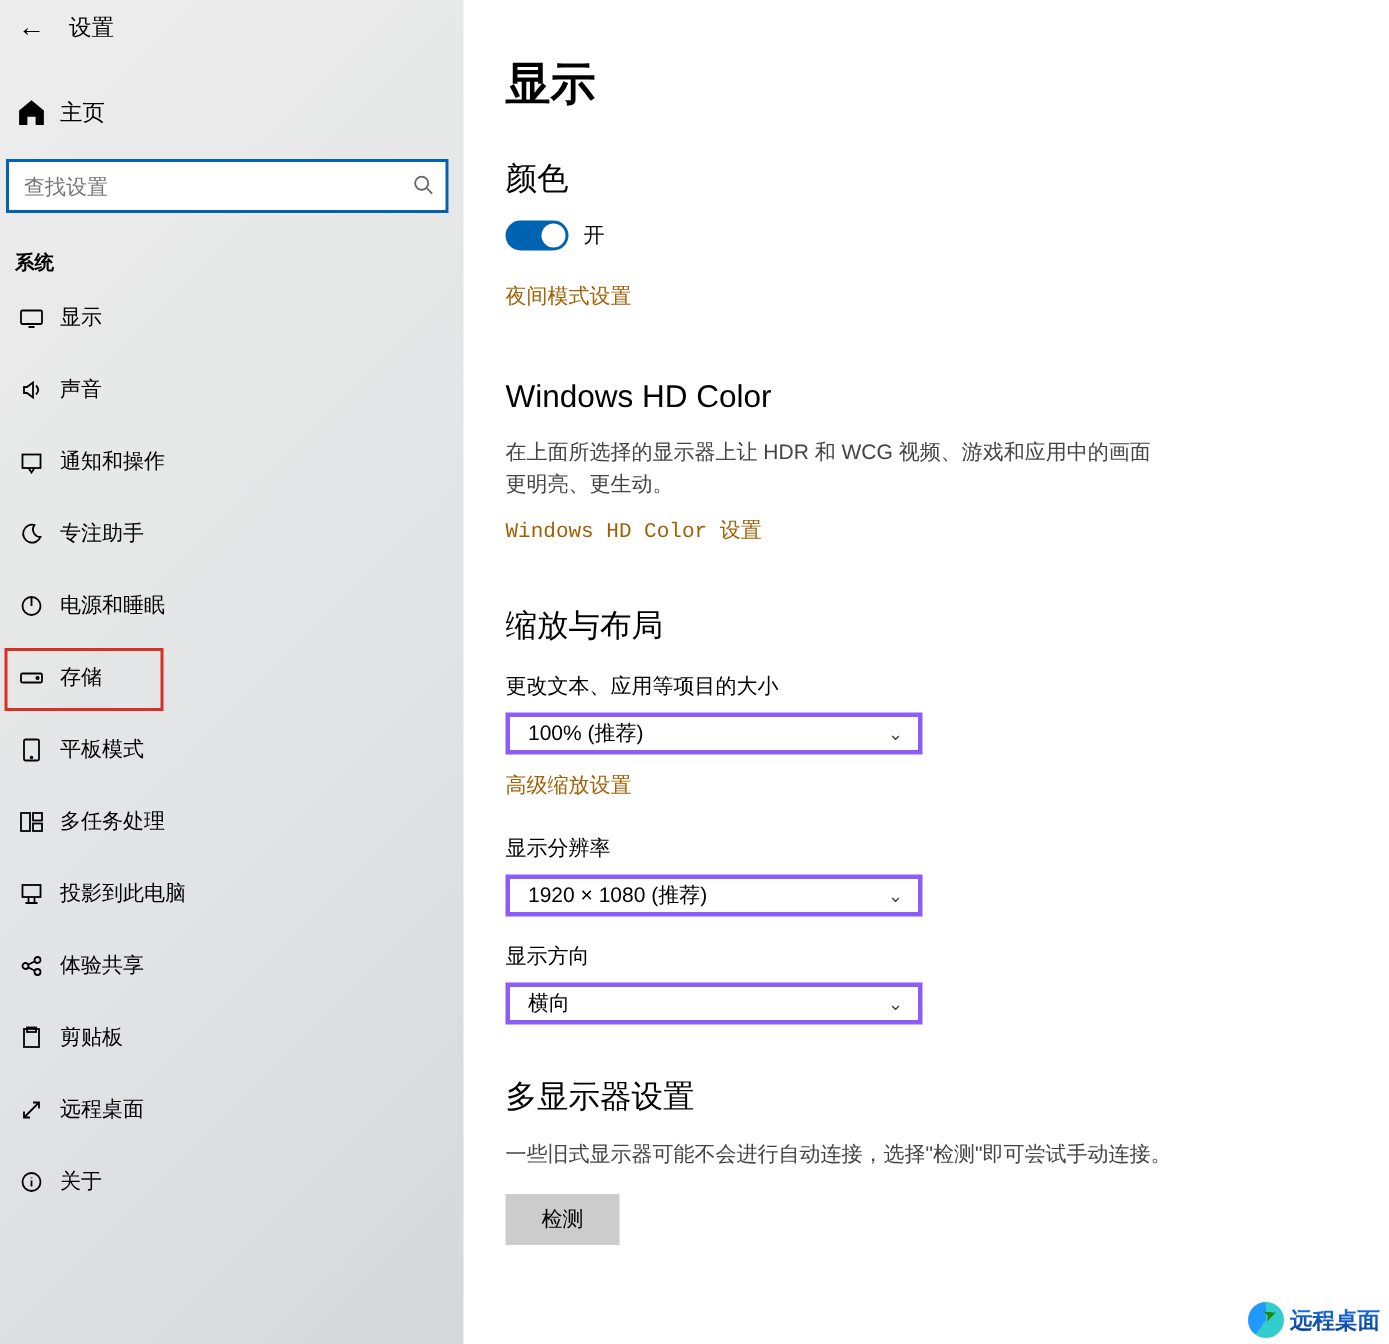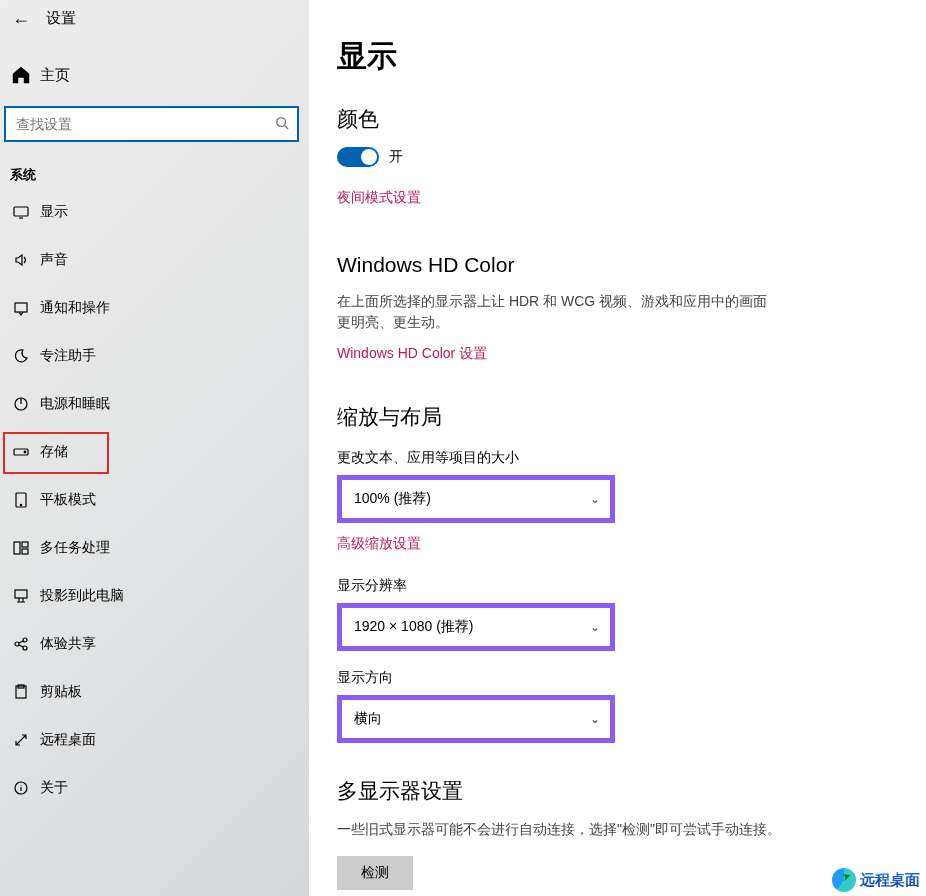--- a/index.html
+++ b/index.html
@@ -25,24 +25,24 @@
   .nav-item .lbl { margin-left: 8px; font-size: 14px; }
   .highlight-box { position: absolute; border: 2px solid #d93025; pointer-events: none; }
   .main { flex: 1; padding: 36px 28px 20px 28px; overflow: hidden; position: relative; }
   h1 { font-size: 30px; font-weight: 600; margin-bottom: 28px; }
   h2 { font-size: 21px; font-weight: 400; margin-bottom: 14px; margin-top: 26px; }
   .subtext { font-size: 14px; margin-bottom: 6px; }
   .toggle-row { display: flex; align-items: center; margin: 10px 0 16px 0; gap: 10px; }
   .toggle { width: 42px; height: 20px; border-radius: 10px; background: #0063b1; position: relative; }
   .toggle .knob { position: absolute; right: 2px; top: 2px; width: 16px; height: 16px; background: #fff; border-radius: 50%; }
   .toggle-label { font-size: 14px; }
-  .link { color: #be185d; font-size: 14px; cursor: pointer; display: inline-block; margin: 6px 0 6px 0; }
+  .link { color: #a16207; font-size: 14px; cursor: pointer; display: inline-block; margin: 6px 0 6px 0; font-family: Liberation Mono, monospace; }
   .desc { font-size: 14px; color: #444; line-height: 1.5; max-width: 440px; margin-bottom: 6px; }
   .field-label { font-size: 14px; margin-top: 18px; margin-bottom: 8px; }
-  .select { width: 278px; height: 48px; border: 5px solid #8b5cf6; display: flex; align-items: center; justify-content: space-between; padding: 0 10px 0 12px; font-size: 14px; cursor: default; }
+  .select { width: 278px; height: 28px; border: 3px solid #8b5cf6; display: flex; align-items: center; justify-content: space-between; padding: 0 10px 0 12px; font-size: 14px; cursor: default; }
   .select .chev { font-size: 12px; color: #444; }
   .btn { display: inline-flex; align-items: center; justify-content: center; padding: 0 24px; height: 34px; background: #ccc; font-size: 14px; border: none; cursor: default; margin: 10px 12px 12px 0; }
   .watermark { position: absolute; right: 6px; bottom: 4px; display: flex; align-items: center; gap: 4px; }
   .watermark .globe { width: 24px; height: 24px; border-radius: 50%; background: conic-gradient(#3cc 0 60%, #29f 60% 100%); position: relative; }
   .watermark .globe::after { content: "➤"; position: absolute; left: 10px; top: 2px; color: #1f8a00; font-size: 11px; transform: rotate(-20deg);}
   .watermark span { font-size: 15px; font-weight: 600; background: linear-gradient(#1a73e8,#0a3d91); -webkit-background-clip: text; background-clip: text; color: transparent; }
 </style>
 </head>
 <body>
 

